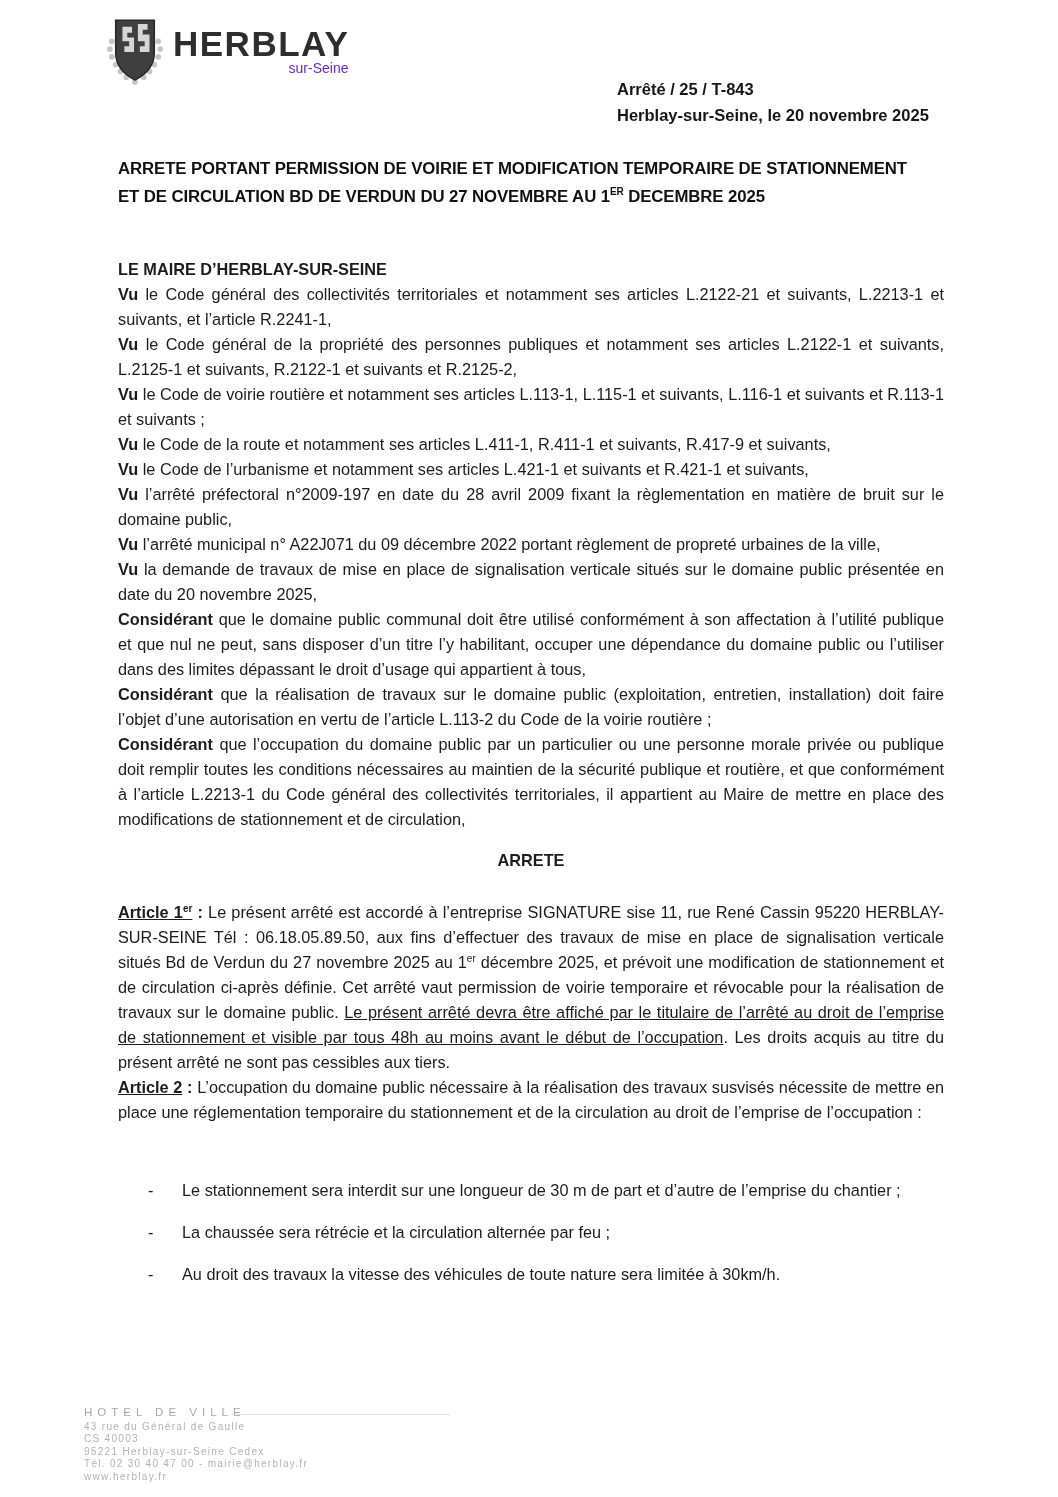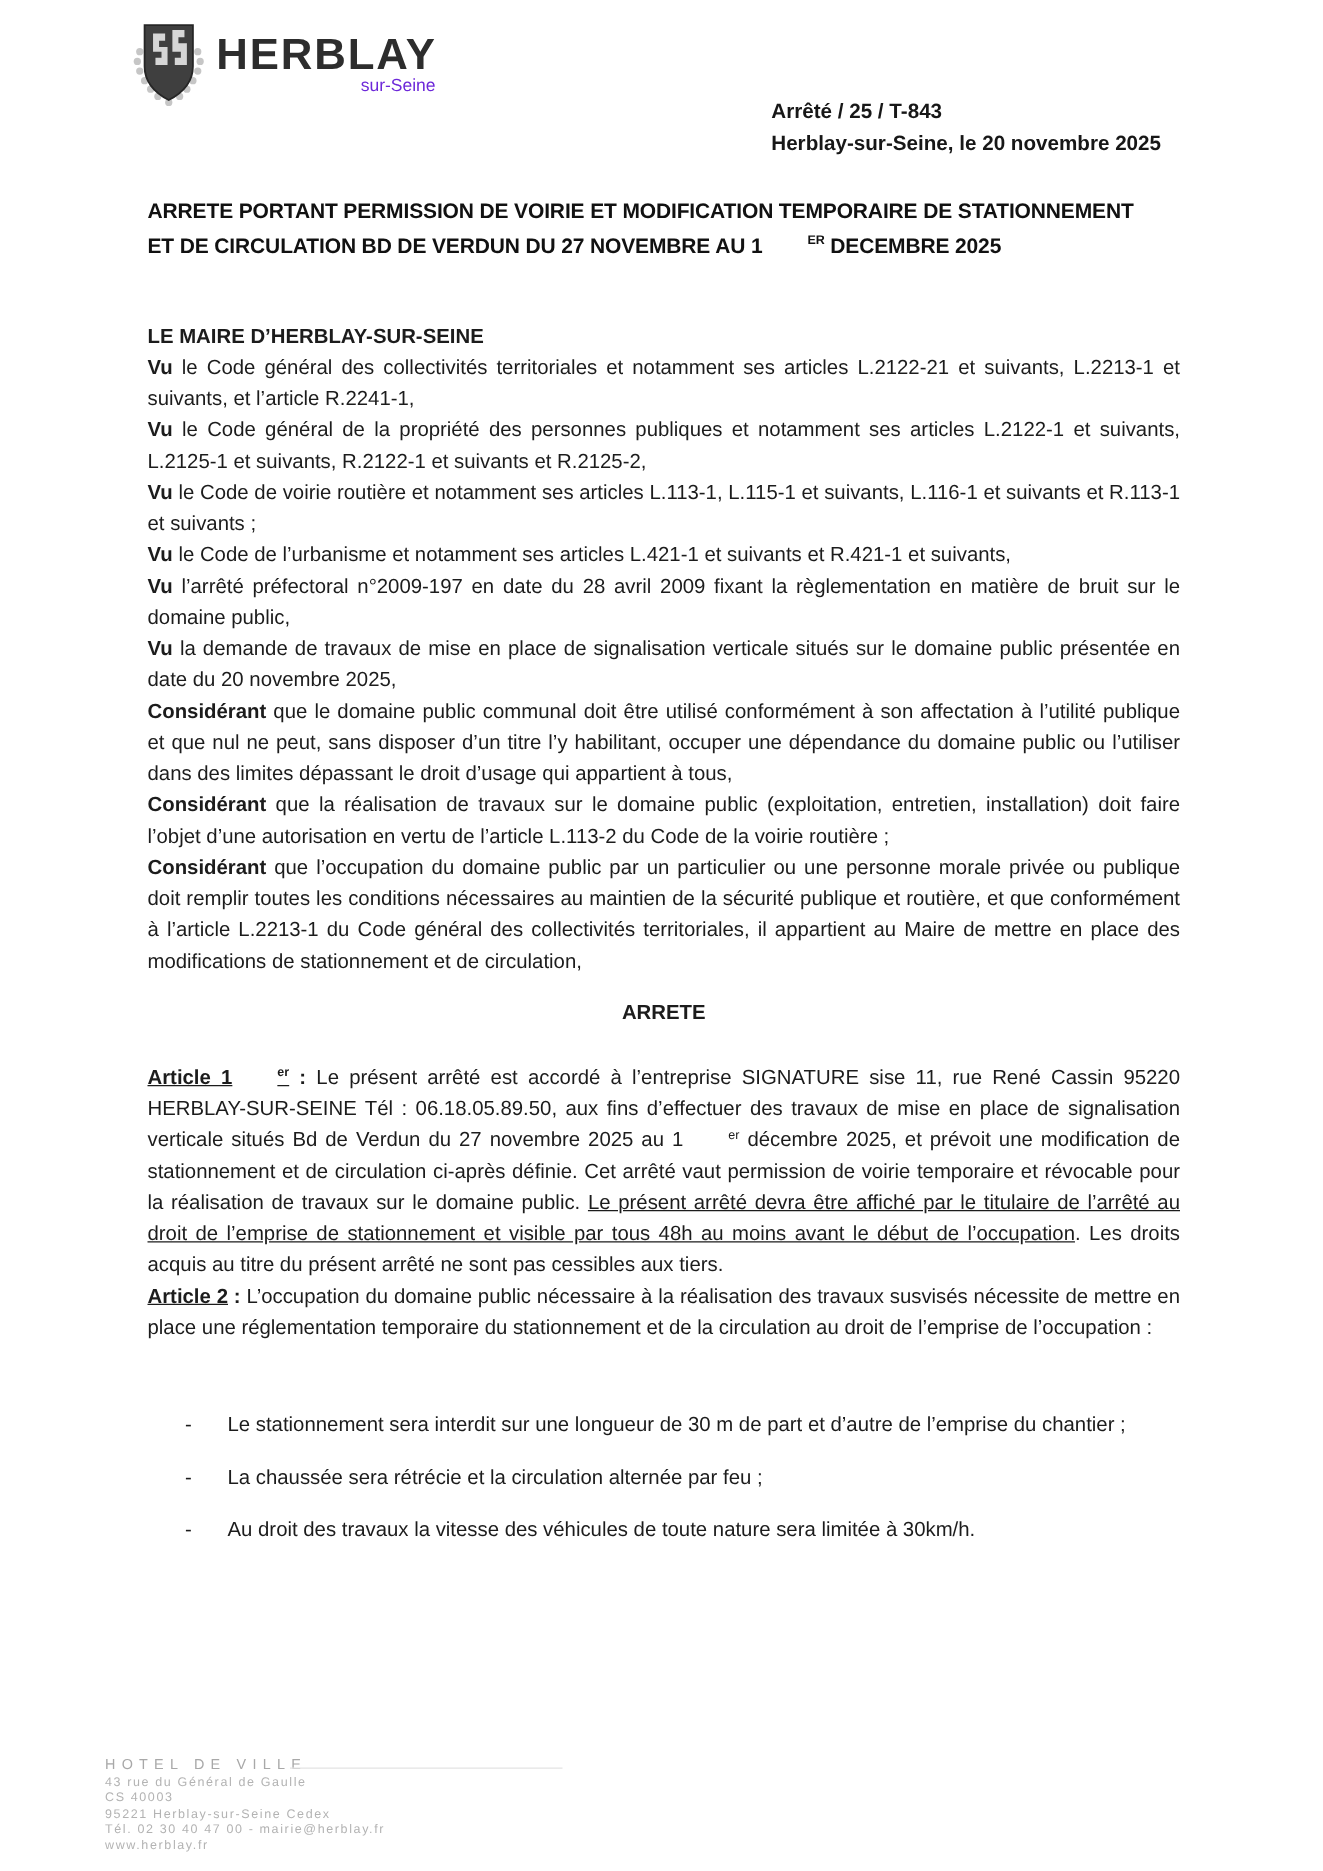--- a/index.html
+++ b/index.html
@@ -29,21 +29,21 @@
   }
 
   
   .content { position:absolute; left:118px; top:155px; width:826px; font-size:16.3px; }
   .content p { margin:0; line-height:25px; text-align:justify; }
 
   .doc-title {
     text-align:left; font-weight:bold; font-size:16.8px;
     line-height:28px; letter-spacing:-0.1px; color:#111; margin-bottom:46px;
   }
-  .doc-title sup, .content sup { font-size:10px; vertical-align:super; line-height:0;margin-left:36px; }
+  .doc-title sup, .content sup { font-size:10px; vertical-align:super; line-height:0; }
 
   .maire { font-weight:bold; margin-bottom:26px; text-align:left !important; }
 
   .lead { font-weight:bold; }
 
   .arrete-h { text-align:center !important; font-weight:bold; margin:16px 0 27px 0 !important; }
 
   .art-label { font-weight:bold; text-decoration:underline; }
   .art-sep { font-weight:bold; }
   .u { text-decoration:underline; }
@@ -109,22 +109,24 @@
     <div class="doc-title">
       <span>ARRETE PORTANT PERMISSION DE VOIRIE ET MODIFICATION TEMPORAIRE DE STATIONNEMENT</span><br>
       <span>ET DE CIRCULATION BD DE VERDUN DU 27 NOVEMBRE AU 1</span><sup>ER</sup><span> DECEMBRE 2025</span>
     </div>
 
     <p class="maire">LE MAIRE D’HERBLAY-SUR-SEINE</p>
 
     <p><span class="lead">Vu</span> <span>le Code général des collectivités territoriales et notamment ses articles L.2122-21 et suivants, L.2213-1 et suivants, et l’article R.2241-1,</span></p>
     <p><span class="lead">Vu</span> <span>le Code général de la propriété des personnes publiques et notamment ses articles L.2122-1 et suivants, L.2125-1 et suivants, R.2122-1 et suivants et R.2125-2,</span></p>
     <p><span class="lead">Vu</span> <span>le Code de voirie routière et notamment ses articles L.113-1, L.115-1 et suivants, L.116-1 et suivants et R.113-1 et suivants ;</span></p>
+    <p><span class="lead">Vu</span> <span>le Code de la route et notamment ses articles L.411-1, R.411-1 et suivants, R.417-9 et suivants,</span></p>
     <p><span class="lead">Vu</span> <span>le Code de l’urbanisme et notamment ses articles L.421-1 et suivants et R.421-1 et suivants,</span></p>
     <p><span class="lead">Vu</span> <span>l’arrêté préfectoral n°2009-197 en date du 28 avril 2009 fixant la règlementation en matière de bruit sur le domaine public,</span></p>
+    <p><span class="lead">Vu</span> <span>l’arrêté municipal n° A22J071 du 09 décembre 2022 portant règlement de propreté urbaines de la ville,</span></p>
     <p><span class="lead">Vu</span> <span>la demande de travaux de mise en place de signalisation verticale situés sur le domaine public présentée en date du 20 novembre 2025,</span></p>
     <p><span class="lead">Considérant</span> <span>que le domaine public communal doit être utilisé conformément à son affectation à l’utilité publique et que nul ne peut, sans disposer d’un titre l’y habilitant, occuper une dépendance du domaine public ou l’utiliser dans des limites dépassant le droit d’usage qui appartient à tous,</span></p>
     <p><span class="lead">Considérant</span> <span>que la réalisation de travaux sur le domaine public (exploitation, entretien, installation) doit faire l’objet d’une autorisation en vertu de l’article L.113-2 du Code de la voirie routière ;</span></p>
     <p><span class="lead">Considérant</span> <span>que l’occupation du domaine public par un particulier ou une personne morale privée ou publique doit remplir toutes les conditions nécessaires au maintien de la sécurité publique et routière, et que conformément à l’article L.2213-1 du Code général des collectivités territoriales, il appartient au Maire de mettre en place des modifications de stationnement et de circulation,</span></p>
 
     <p class="arrete-h">ARRETE</p>
 
     <p><span class="art-label"><span>Article 1</span><sup>er</sup></span><span class="art-sep"> : </span><span>Le présent arrêté est accordé à l’entreprise SIGNATURE sise 11, rue René Cassin 95220 HERBLAY-SUR-SEINE Tél : 06.18.05.89.50, aux fins d’effectuer des travaux de mise en place de signalisation verticale situés Bd de Verdun du 27 novembre 2025 au 1</span><sup>er</sup><span> décembre 2025, et prévoit une modification de stationnement et de circulation ci-après définie. Cet arrêté vaut permission de voirie temporaire et révocable pour la réalisation de travaux sur le domaine public. </span><span class="u">Le présent arrêté devra être affiché par le titulaire de l’arrêté au droit de l’emprise de stationnement et visible par tous 48h au moins avant le début de l’occupation</span><span>.  Les droits acquis au titre du présent arrêté ne sont pas cessibles aux tiers.</span></p>
 
     <p><span class="art-label">Article 2</span><span class="art-sep"> : </span><span>L’occupation du domaine public nécessaire à la réalisation des travaux susvisés nécessite de mettre en place une réglementation temporaire du stationnement et de la circulation au droit de l’emprise de l’occupation :</span></p>

